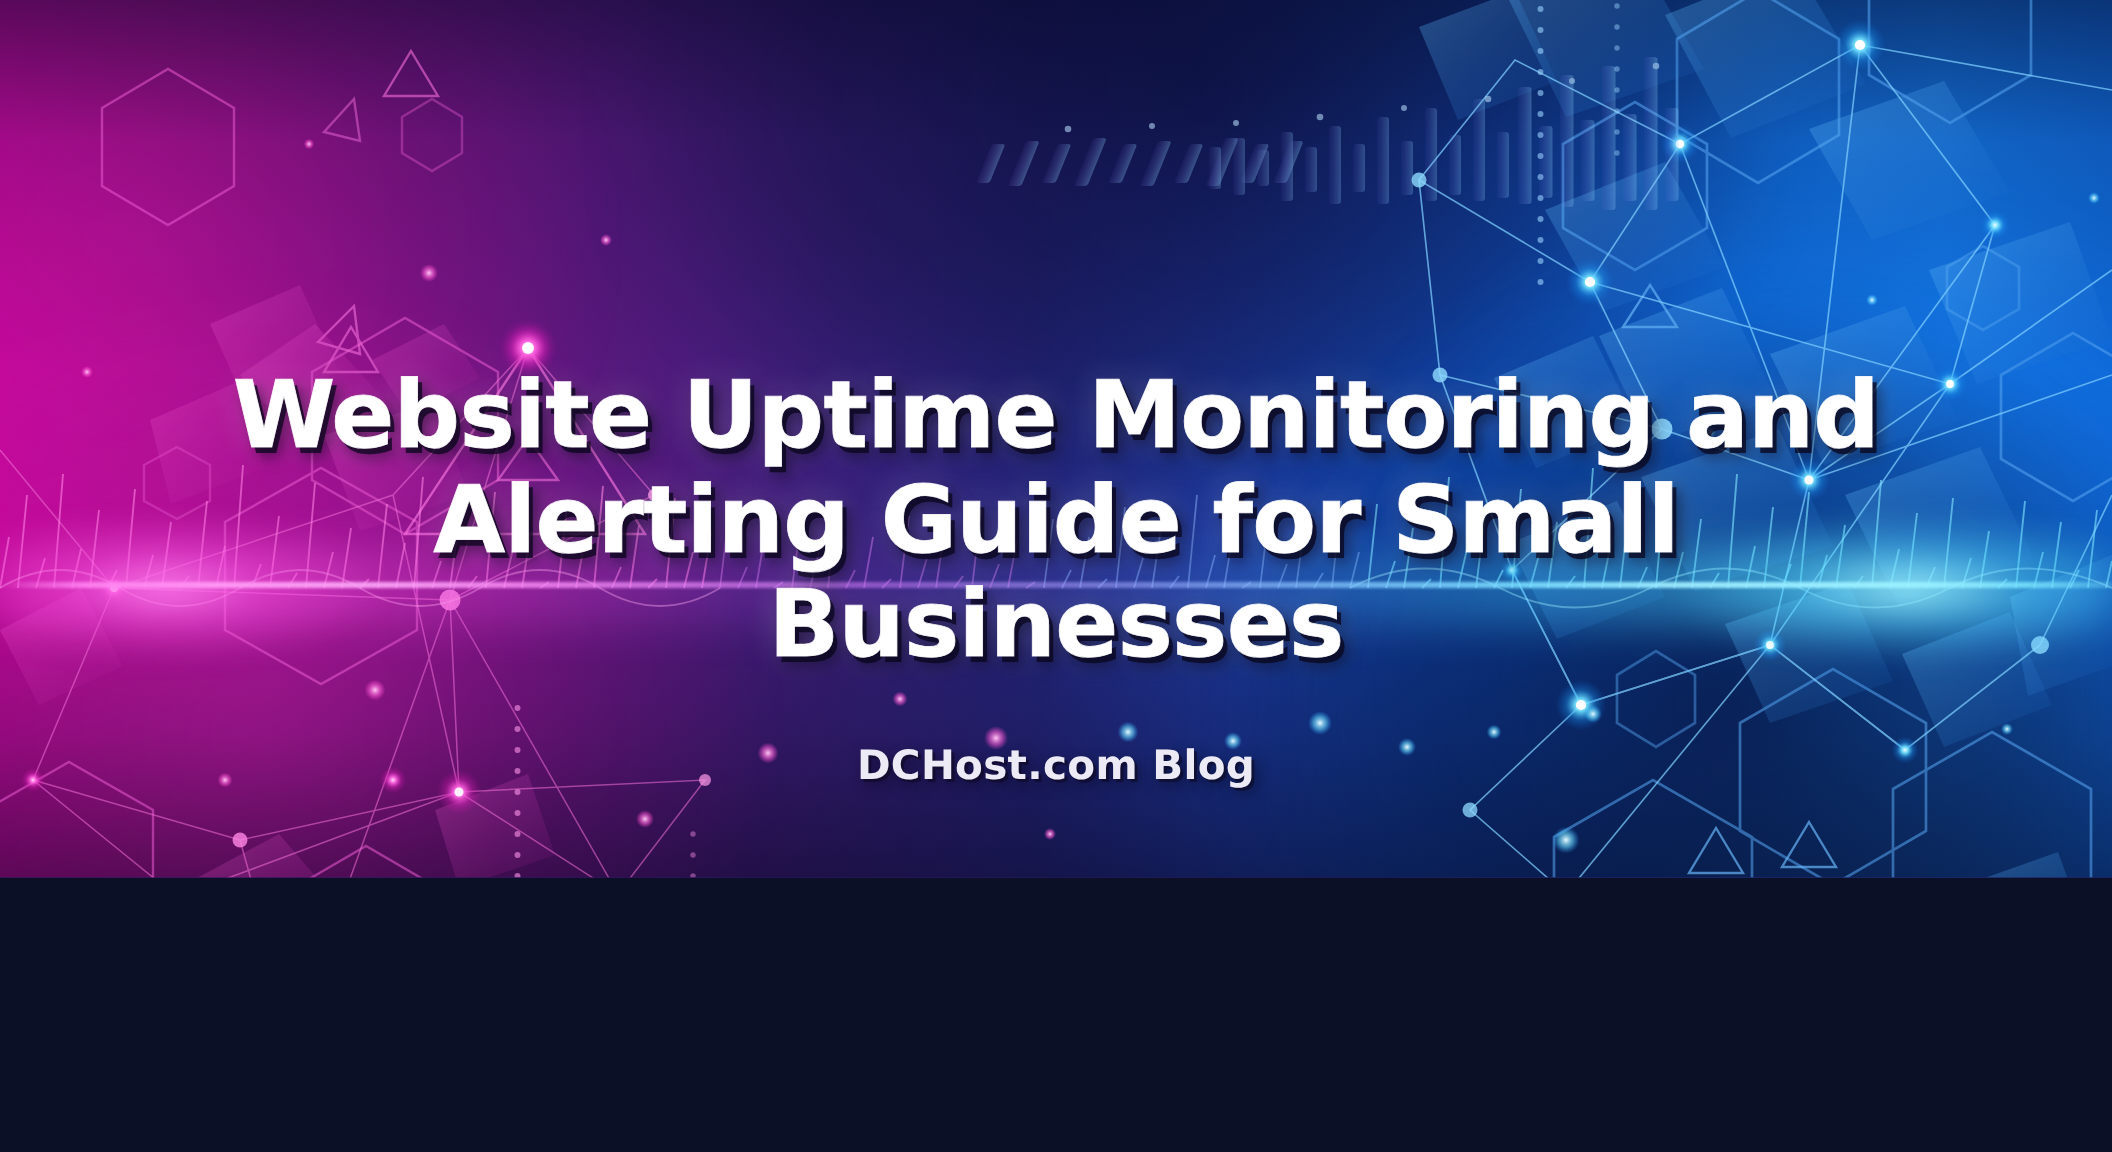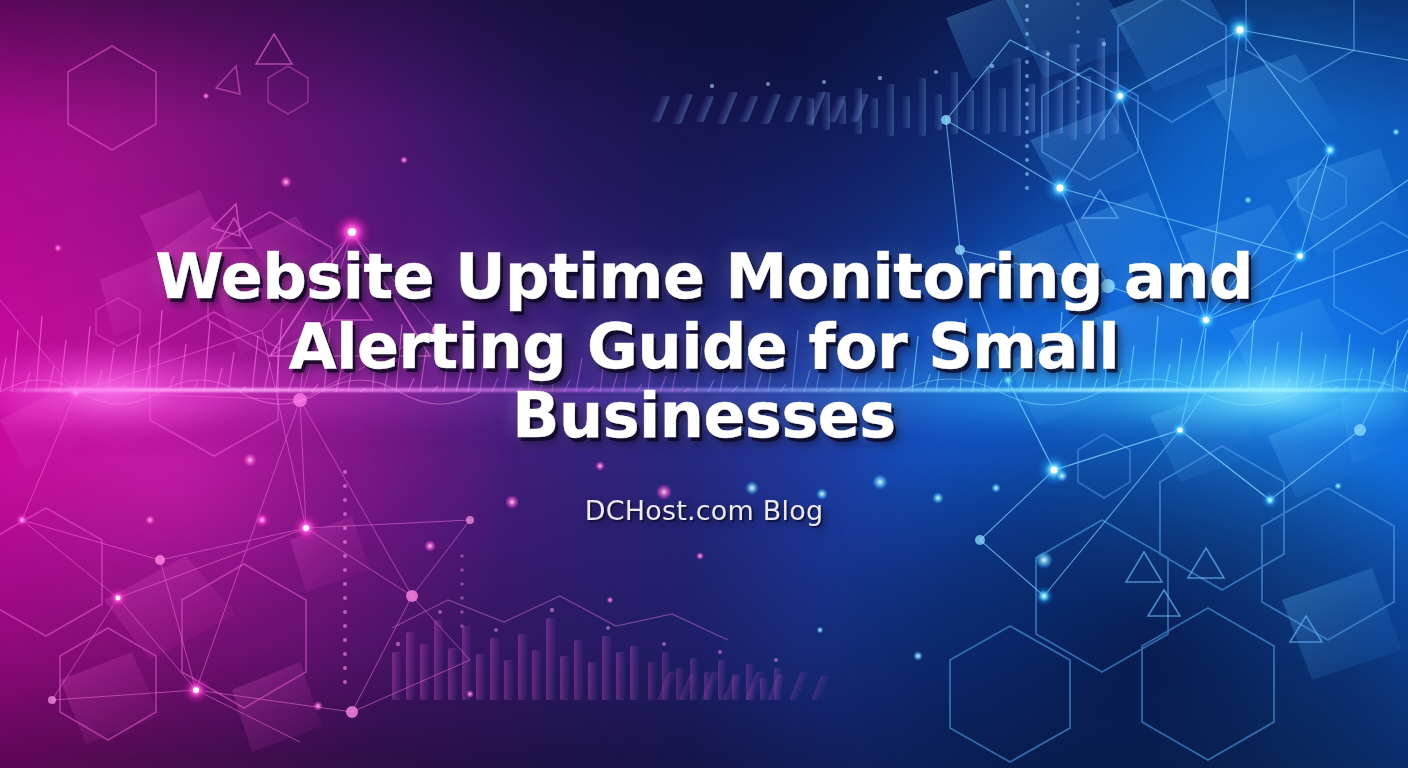--- a/index.html
+++ b/index.html
@@ -8,21 +8,21 @@
     padding: 0;
     background: #0b1026;
   }
   body {
     font-family: "Liberation Sans", sans-serif;
   }
 
   #banner {
     position: relative;
     width: 1408px;
-    height: 768px;
+    height: 585px;
     overflow: hidden;
     background: #6d28d9;
   }
 
   
   .bg-base {
     position: absolute;
     inset: 0;
     background:
       linear-gradient(90deg,
@@ -176,21 +176,21 @@
     text-shadow:
       3px 4px 0px rgba(10,6,28,0.75),
       5px 6px 10px rgba(5,3,20,0.55),
       0 0 22px rgba(255,255,255,0.20);
     -webkit-text-stroke: 0.6px rgba(255,255,255,0.85);
   }
   .subtitle {
     margin: 44px 0 0 0;
     color: #eceaf4;
     font-family: "DejaVu Sans", sans-serif;
-    font-weight: 400;
+    font-weight: 700;
     font-size: 27px;
     letter-spacing: 0.2px;
     text-shadow:
       2px 2px 0px rgba(12,8,30,0.55),
       3px 4px 9px rgba(6,4,22,0.50);
   }
 </style>
 </head>
 <body>
 

